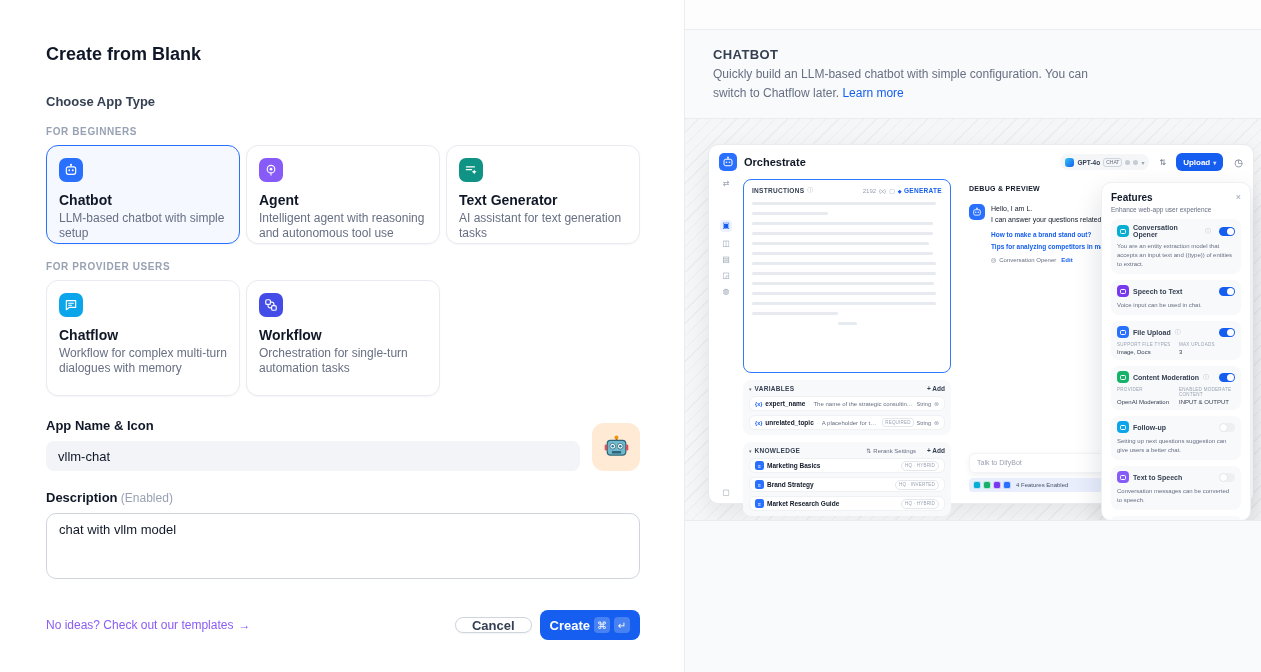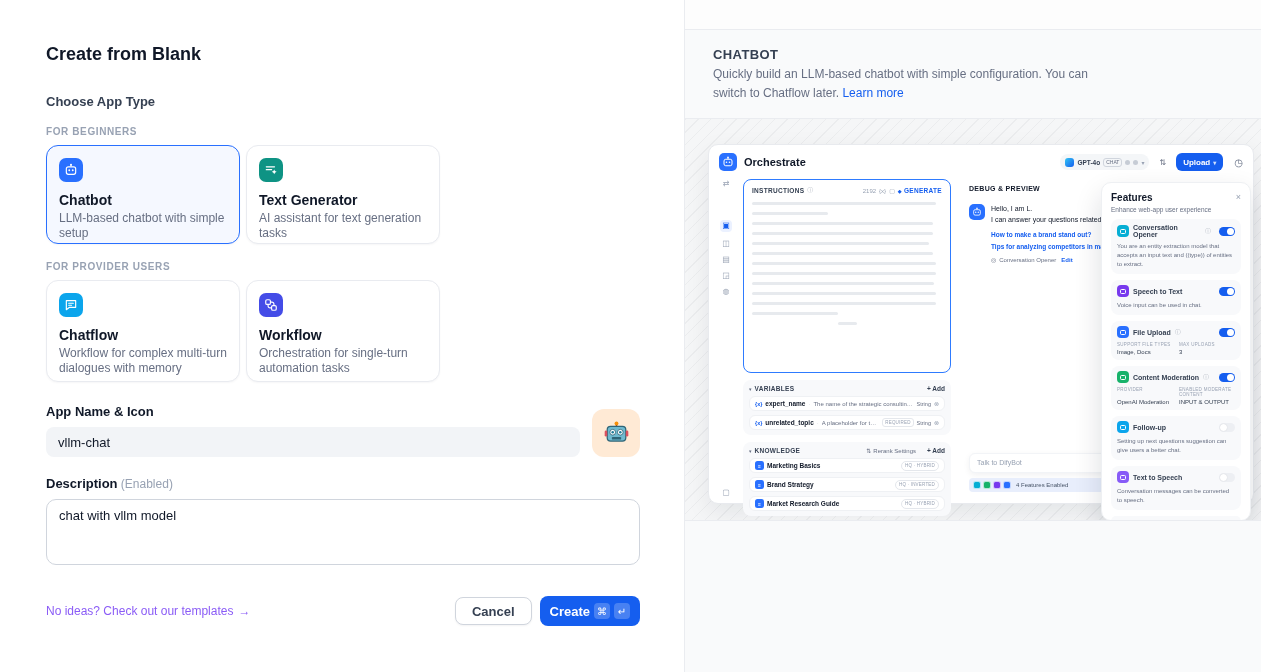--- a/index.html
+++ b/index.html
@@ -7,40 +7,40 @@
   body { font-family:"Liberation Sans", sans-serif; background:#fff; color:#101828; }
   .app { display:flex; width:1261px; height:672px; }
 
   
   .left-pane { width:684px; padding:0 44px 0 46px; background:#fff; }
   .page-title { font-size:18px; font-weight:700; color:#101828; margin-top:44px; }
   .choose-label { font-size:13px; font-weight:700; color:#354052; margin-top:29px; }
   .group-label { font-size:10px; font-weight:700; color:#98A2B3; letter-spacing:.6px; margin-top:17px; }
   .cards { display:grid; grid-template-columns:repeat(3,1fr); gap:6px; margin-top:8px; }
   .type-card { background:#fff; border:1px solid #E9EBF0; border-radius:12px; padding:12px; height:99px; cursor:pointer; box-shadow:0 1px 2px rgba(16,24,40,.04); }
-  .cards.advanced .type-card { height:102px; }
+  .cards.advanced .type-card { height:116px; }
   .type-card.selected { background:#F5F8FF; border:1.5px solid #2970FF; }
   .type-icon { width:24px; height:24px; border-radius:7px; display:flex; align-items:center; justify-content:center; color:#fff; }
   .type-icon svg { width:14px; height:14px; }
   .type-name { font-size:14px; font-weight:700; color:#101828; margin-top:10px; }
   .type-desc { font-size:12px; color:#676F83; line-height:1.25; margin-top:3px; }
 
   .appname-row { display:flex; align-items:flex-end; gap:12px; margin-top:22px; }
   .appname-col { flex:1; }
   .field-label { font-size:13px; font-weight:700; color:#101828; }
   .field-label .optional { font-size:12px; font-weight:400; color:#98A2B3; }
   .name-input { width:100%; height:30px; margin-top:8px; background:#F2F4F7; border:none; border-radius:8px; padding:0 12px; font-size:13px; color:#101828; font-family:"Liberation Sans",sans-serif; outline:none; }
   .app-icon { width:48px; height:48px; border-radius:12px; display:flex; align-items:center; justify-content:center; cursor:pointer; }
   .app-icon svg { width:27px; height:27px; }
   .desc-label { margin-top:19px; }
   .desc-textarea { width:100%; height:66px; margin-top:8px; border:1px solid #D0D5DD; border-radius:10px; padding:8px 12px; font-size:13px; color:#101828; font-family:"Liberation Sans",sans-serif; resize:none; outline:none; }
   .footer-row { display:flex; align-items:center; margin-top:27px; }
   .templates-link { font-size:12px; color:#8b5cf6; cursor:pointer; display:flex; align-items:center; gap:5px; }
   .footer-spacer { flex:1; }
-  .btn-cancel { height:28px; padding:0 16px; background:#fff; border:1px solid #D0D5DD; border-radius:8px; font-size:13px; font-weight:600; color:#354052; cursor:pointer; box-shadow:0 1px 2px rgba(16,24,40,.05); font-family:"Liberation Sans",sans-serif; }
+  .btn-cancel { height:16px; padding:0 16px; background:#fff; border:1px solid #D0D5DD; border-radius:8px; font-size:13px; font-weight:600; color:#354052; cursor:pointer; box-shadow:0 1px 2px rgba(16,24,40,.05); font-family:"Liberation Sans",sans-serif; }
   .btn-create { height:30px; margin-left:8px; padding:0 10px; background:#155EEF; border:none; border-radius:8px; font-size:13px; font-weight:700; color:#fff; cursor:pointer; display:inline-flex; align-items:center; gap:4px; font-family:"Liberation Sans",sans-serif; }
   .kbd { width:16px; height:16px; background:rgba(255,255,255,.22); border-radius:4px; font-size:10px; font-weight:400; display:inline-flex; align-items:center; justify-content:center; }
 
   
   .right-pane { flex:1; background:#F9FAFB; border-left:1px solid #EAECF0; display:flex; flex-direction:column; }
   .top-strip { height:30px; background:#FDFDFD; border-bottom:1px solid #EAECF0; }
   .info-block { padding:17px 28px 16px; border-bottom:1px solid #EAECF0; }
   .info-heading { font-size:13px; font-weight:700; color:#354052; letter-spacing:.4px; }
   .info-desc { font-size:12px; color:#676F83; line-height:1.55; margin-top:3px; max-width:392px; }
   .learn-more { color:#155EEF; cursor:pointer; }
@@ -201,20 +201,29 @@
       <div class="type-card selected">
         <div class="type-icon" style="background-color: rgb(41, 112, 255);">
             <svg>
               <use href="#bot"></use>
             </svg>
           </div>
         <div class="type-name">Chatbot</div>
         <div class="type-desc">LLM-based chatbot with simple setup</div>
       </div>
       <div class="type-card">
+        <div class="type-icon" style="background-color: rgb(135, 91, 247);">
+            <svg>
+              <use href="#agent"></use>
+            </svg>
+          </div>
+        <div class="type-name">Agent</div>
+        <div class="type-desc">Intelligent agent with reasoning and autonomous tool use</div>
+      </div>
+      <div class="type-card">
         <div class="type-icon" style="background-color: rgb(14, 147, 132);">
             <svg>
               <use href="#textgen"></use>
             </svg>
           </div>
         <div class="type-name">Text Generator</div>
         <div class="type-desc">AI assistant for text generation tasks</div>
       </div>
     </div>
 

